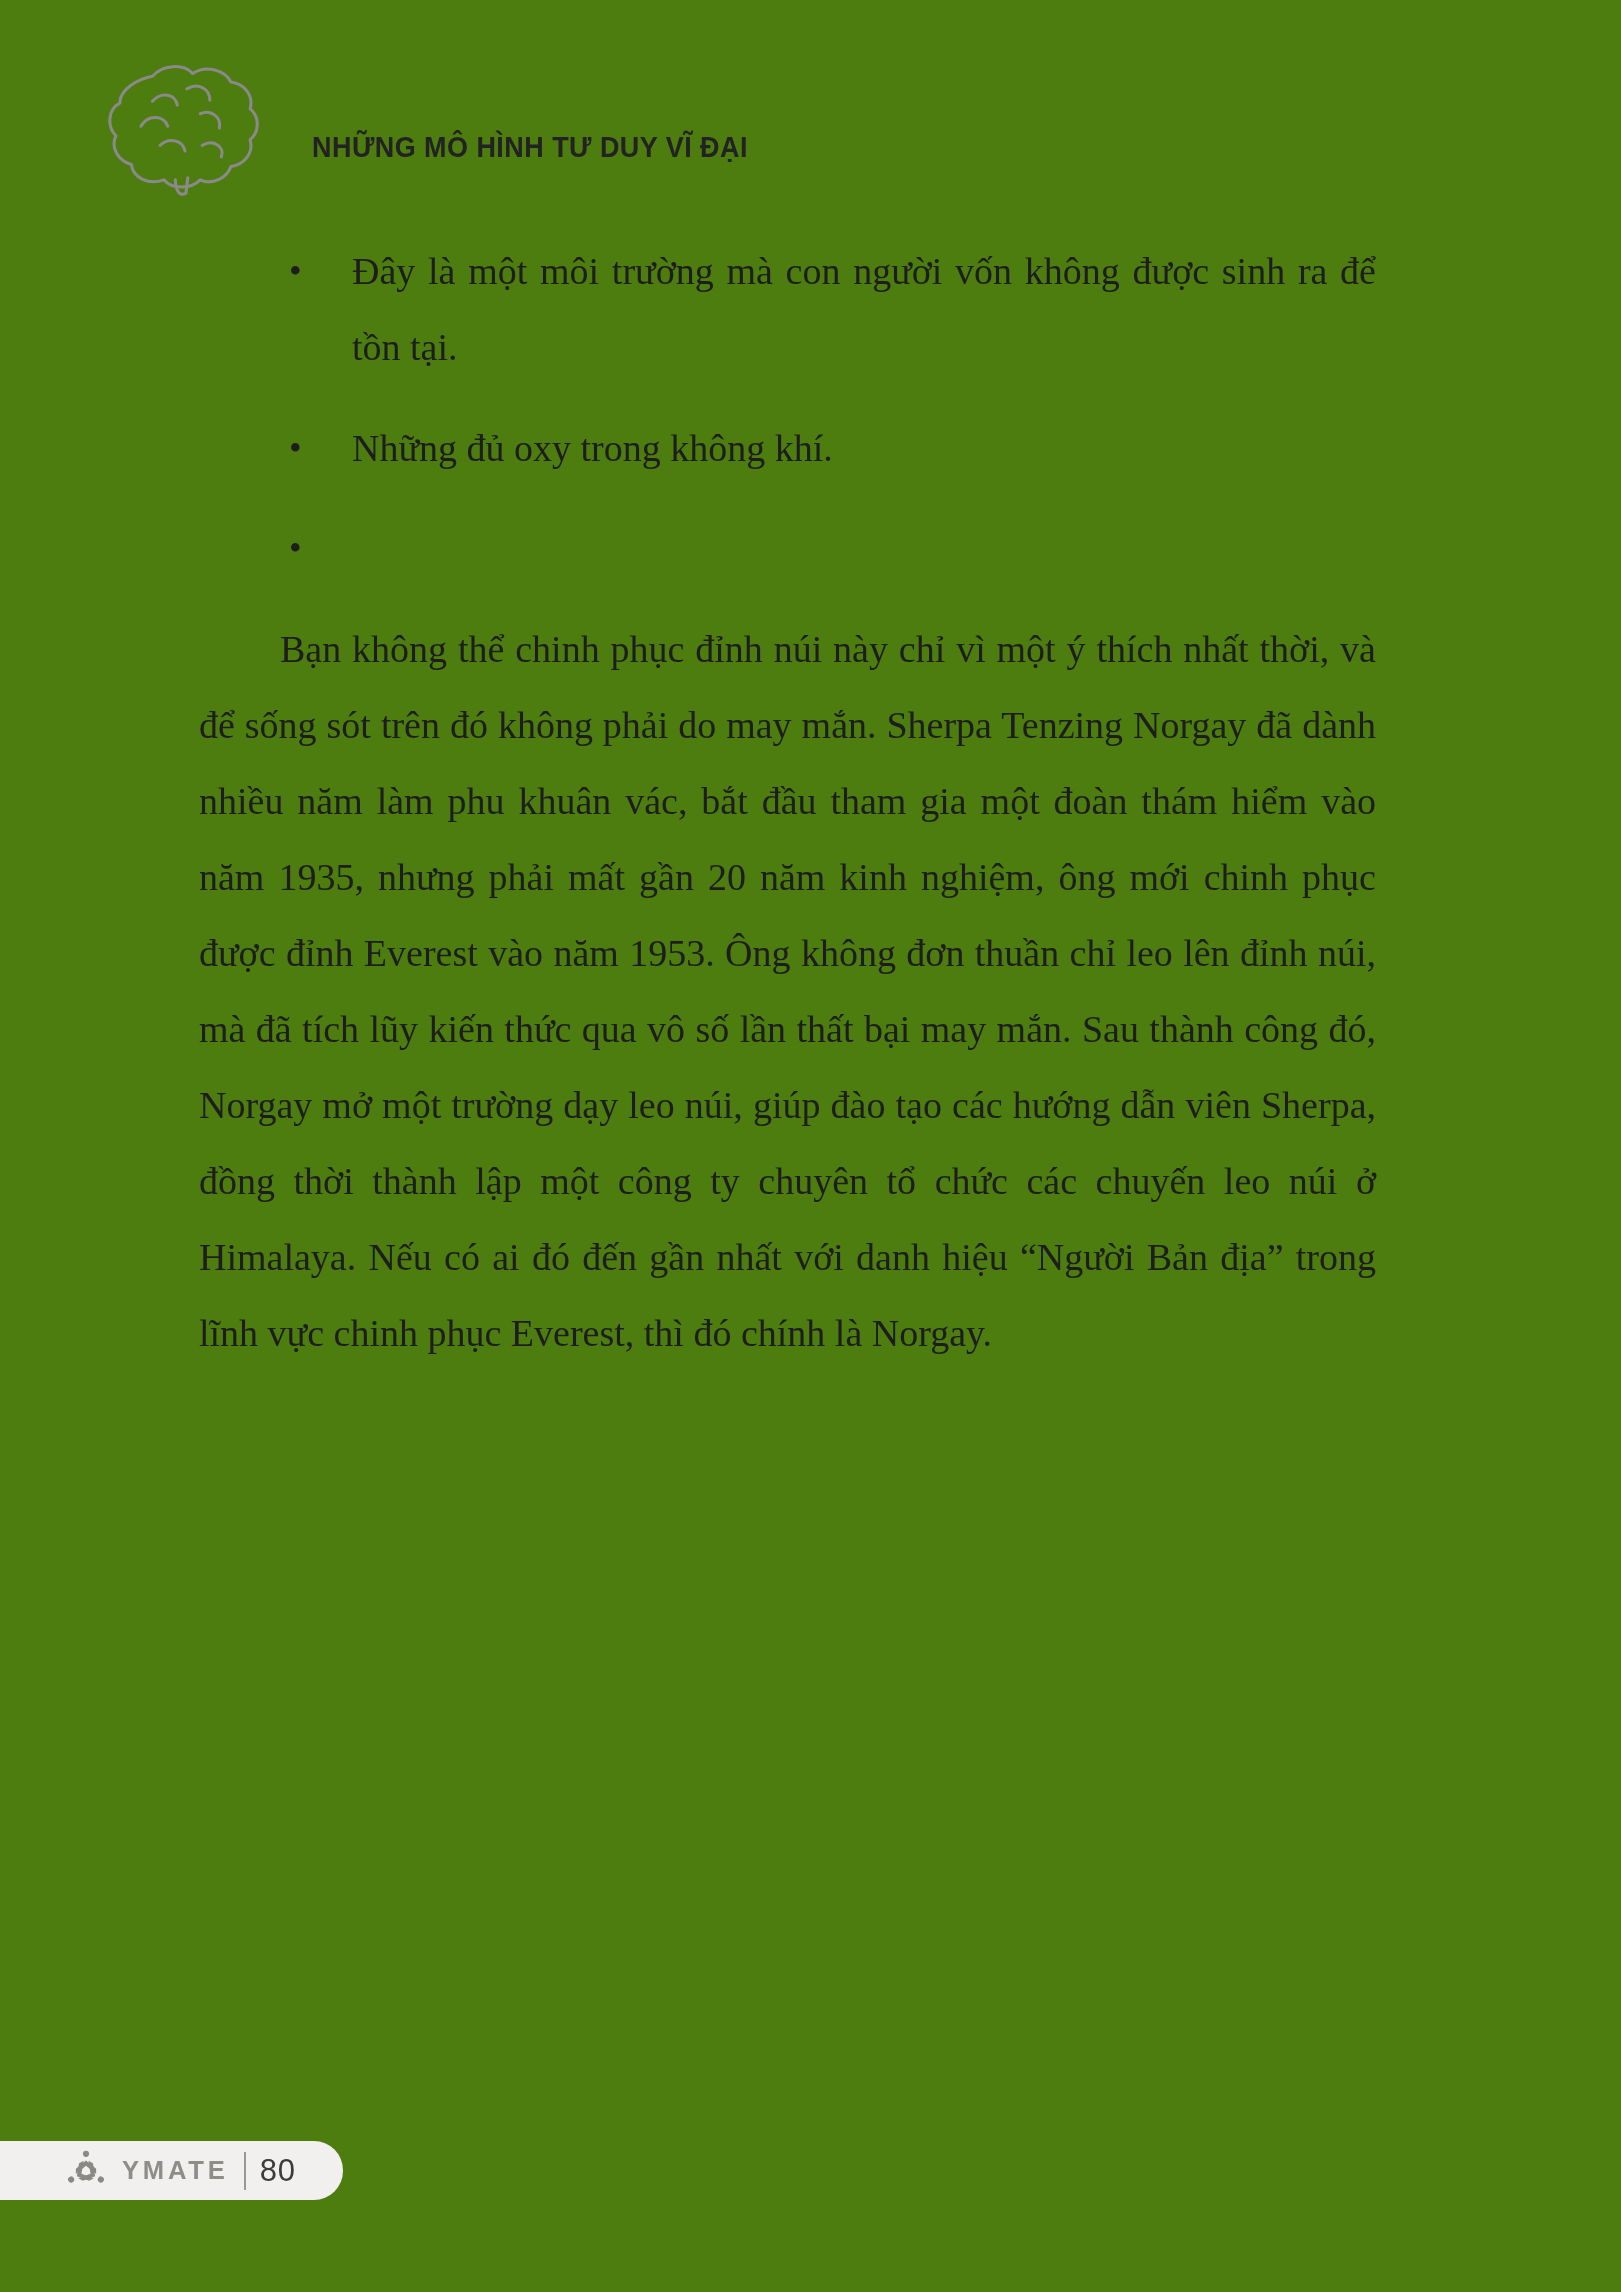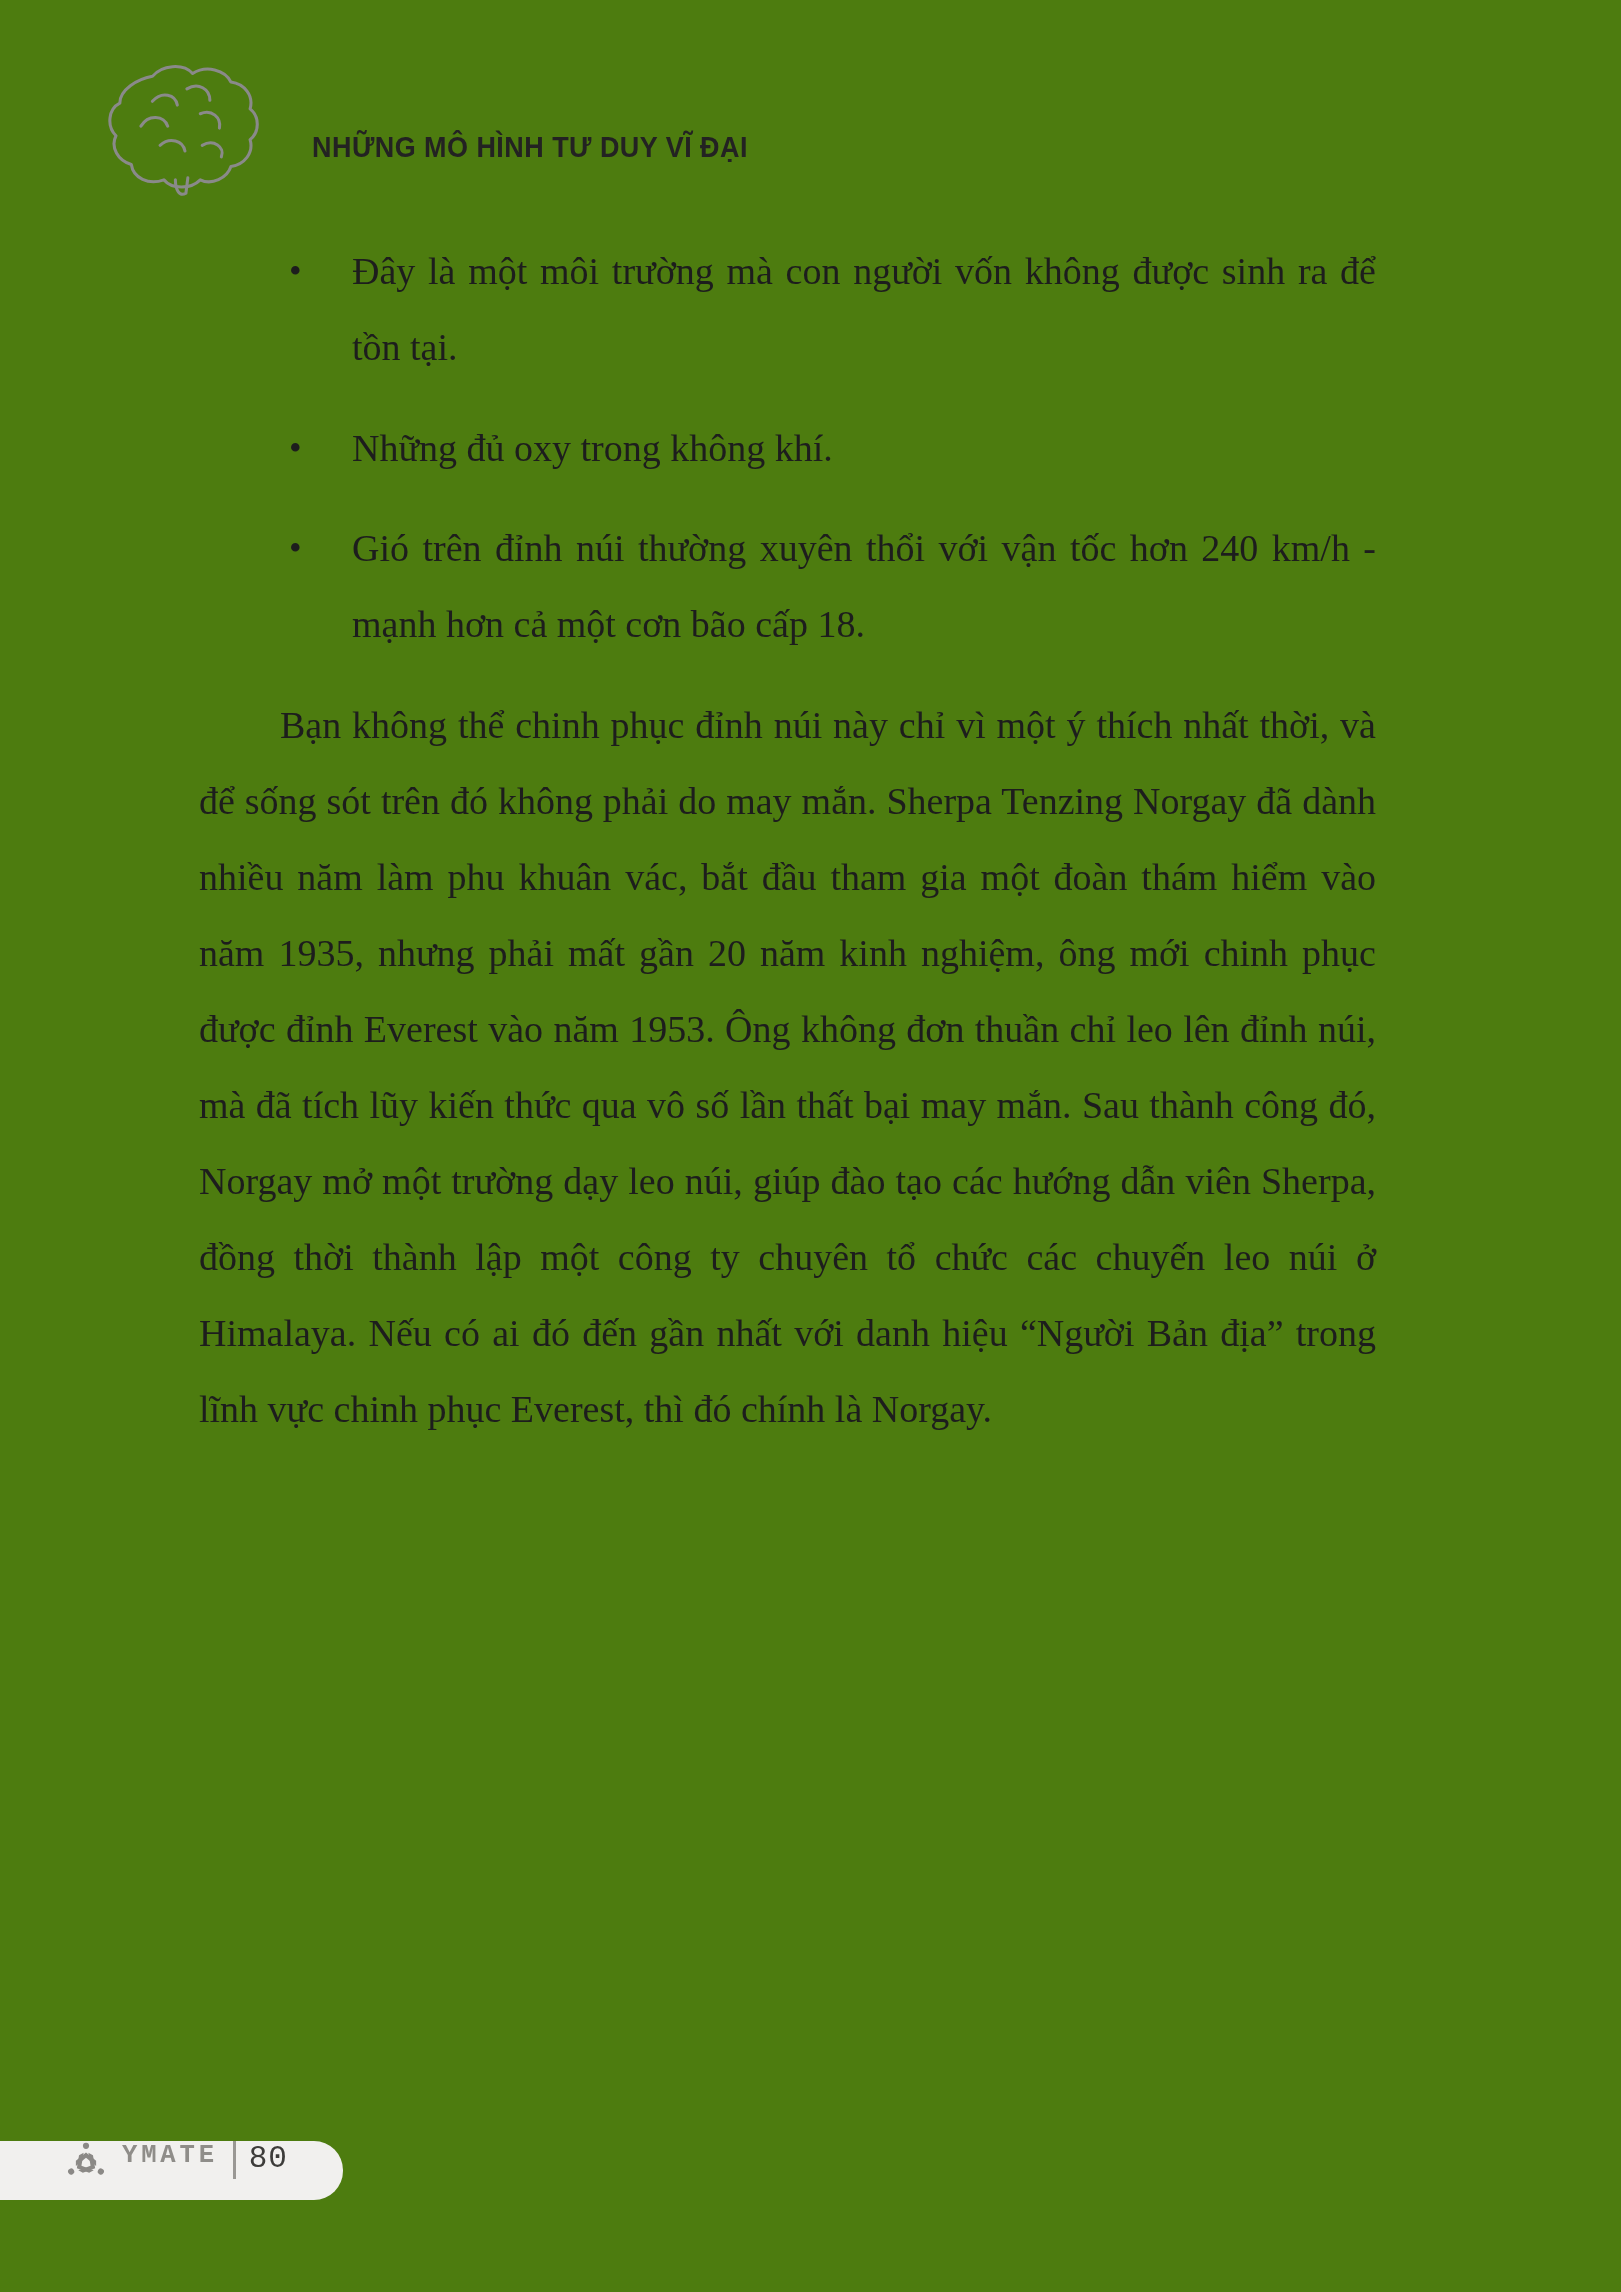--- a/index.html
+++ b/index.html
@@ -48,22 +48,22 @@
   
   .footer {
     position:absolute;
     left:0;
     top:2141px;
     width:343px;
     height:59px;
     background:#f1f0ee;
     border-radius:0 29px 29px 0;
     display:flex;
-    align-items:flex-start;
-    font-family:Liberation Mono, monospace;
+    align-items:center;
+    font-family:Liberation Sans, sans-serif;
   }
   .footer-logo { margin-left:64px; display:flex; align-items:center; }
   .footer-brand {
     margin-left:14px;
     font-weight:700;
     font-size:25.6px;
     letter-spacing:3.8px;
     color:#8f8d89;
   }
   .footer-sep { width:2.8px; height:38px; background:#9a9894; margin:0 13.2px 0 15px; }
@@ -96,21 +96,20 @@
       <span class="bullet-text">Đây là một môi trường mà con người vốn không được sinh ra để tồn tại.</span>
     </div>
 
     <div class="bullet-item">
       <span class="bullet-marker">•</span>
       <span class="bullet-text">Những đủ oxy trong không khí.</span>
     </div>
 
     <div class="bullet-item">
       <span class="bullet-marker">•</span>
-      <span class="bullet-text">Gió trên đỉnh núi thường xuyên thổi với vận tốc hơn 240 km/h - mạnh hơn cả một cơn bão cấp 18.</span>
     </div>
 
     <p class="para indented">Bạn không thể chinh phục đỉnh núi này chỉ vì một ý thích nhất thời, và để sống sót trên đó không phải do may mắn. Sherpa Tenzing Norgay đã dành nhiều năm làm phu khuân vác, bắt đầu tham gia một đoàn thám hiểm vào năm 1935, nhưng phải mất gần 20 năm kinh nghiệm, ông mới chinh phục được đỉnh Everest vào năm 1953. Ông không đơn thuần chỉ leo lên đỉnh núi, mà đã tích lũy kiến thức qua vô số lần thất bại may mắn. Sau thành công đó, Norgay mở một trường dạy leo núi, giúp đào tạo các hướng dẫn viên Sherpa, đồng thời thành lập một công ty chuyên tổ chức các chuyến leo núi ở Himalaya. Nếu có ai đó đến gần nhất với danh hiệu “Người Bản địa” trong lĩnh vực chinh phục Everest, thì đó chính là Norgay.</p>
   </div>
 
   <div class="footer">
     <span class="footer-logo">
       <svg width="44" height="44" viewBox="0 0 100 100">
         <g fill="#8b8986">
           <g>

